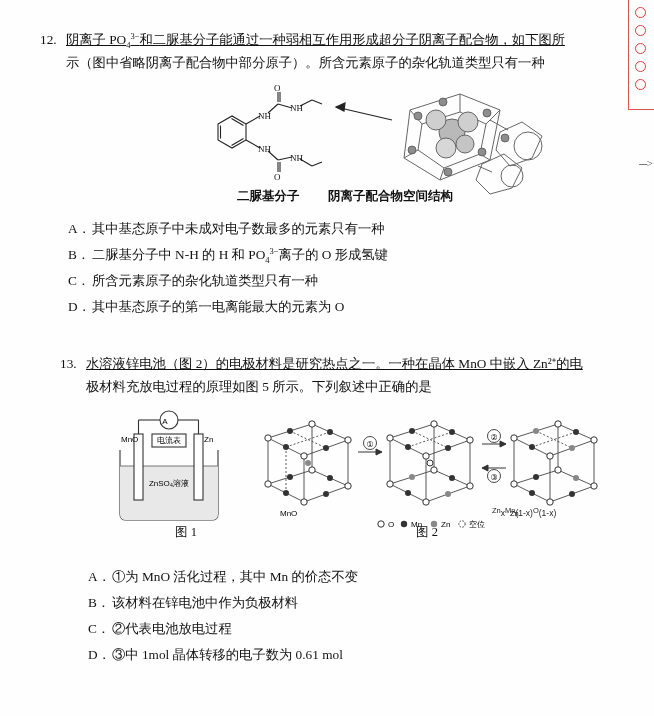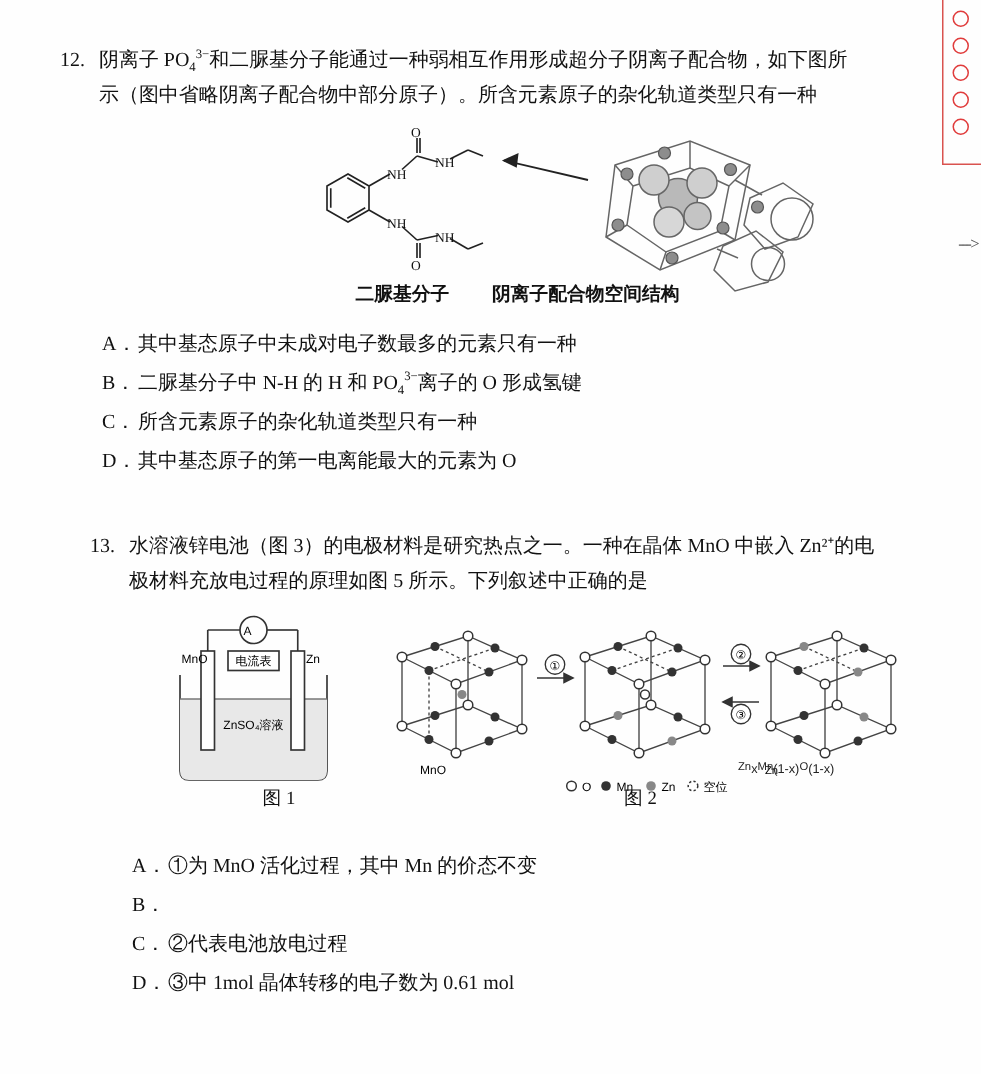--- a/index.html
+++ b/index.html
@@ -60,20 +60,21 @@
     line-height: 23px;
   }
   .q-num {
     width: 26px;
     flex: 0 0 26px;
     text-align: left;
   }
   .q-body {
     flex: 1;
     text-align: justify;
+    text-decoration: underline;
   }
   .q-line2 {
     margin-left: 26px;
     font-size: 13.3px;
     line-height: 23px;
   }
   sub, sup {
     font-size: 8.5px;
     line-height: 0;
   }
@@ -244,21 +245,21 @@
       <div class="opt">
         <div class="opt-l">D．</div>
         <div>其中基态原子的第一电离能最大的元素为 O</div>
       </div>
     </div>
   </div>
 
   <div class="q" style="top:352px;margin-left:20px;">
     <div class="q-head">
       <div class="q-num">13.</div>
-      <div class="q-body">水溶液锌电池（图 3）的电极材料是研究热点之一。一种在晶体 MnO 中嵌入 Zn²⁺的电</div>
+      <div class="q-body">水溶液锌电池（图 2）的电极材料是研究热点之一。一种在晶体 MnO 中嵌入 Zn²⁺的电</div>
     </div>
     <div class="q-line2">极材料充放电过程的原理如图 5 所示。下列叙述中正确的是</div>
 
     <div class="fig13">
       <svg width="520" height="128" viewBox="0 0 520 128" style="position:absolute;left:30px;top:4px;">
 
         <g stroke="#333" stroke-width="1.1" fill="none">
 
           <path d="M30,40 L30,104 Q30,110 36,110 L122,110 Q128,110 128,104 L128,40"></path>
 
@@ -406,20 +407,21 @@
       <div class="fig-num" style="left:356px;top:118px;">图 2</div>
     </div>
 
     <div class="opts" style="margin-top:18px;">
       <div class="opt">
         <div class="opt-l">A．</div>
         <div>①为 MnO 活化过程，其中 Mn 的价态不变</div>
       </div>
       <div class="opt">
         <div class="opt-l">B．</div>
+        <div>该材料在锌电池中作为负极材料</div>
       </div>
       <div class="opt">
         <div class="opt-l">C．</div>
         <div>②代表电池放电过程</div>
       </div>
       <div class="opt">
         <div class="opt-l">D．</div>
         <div>③中 1mol 晶体转移的电子数为 0.61 mol</div>
       </div>
     </div>

